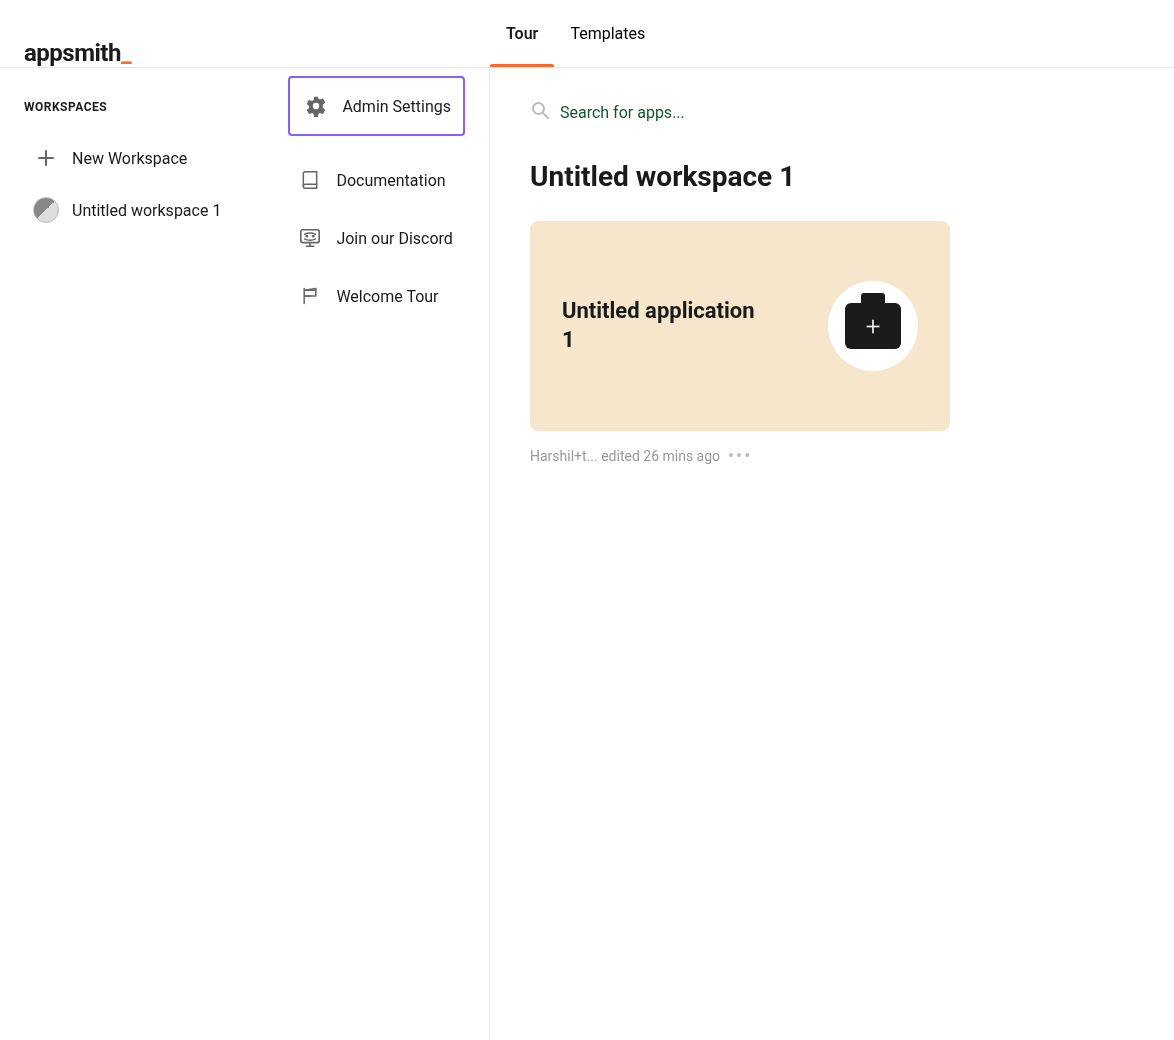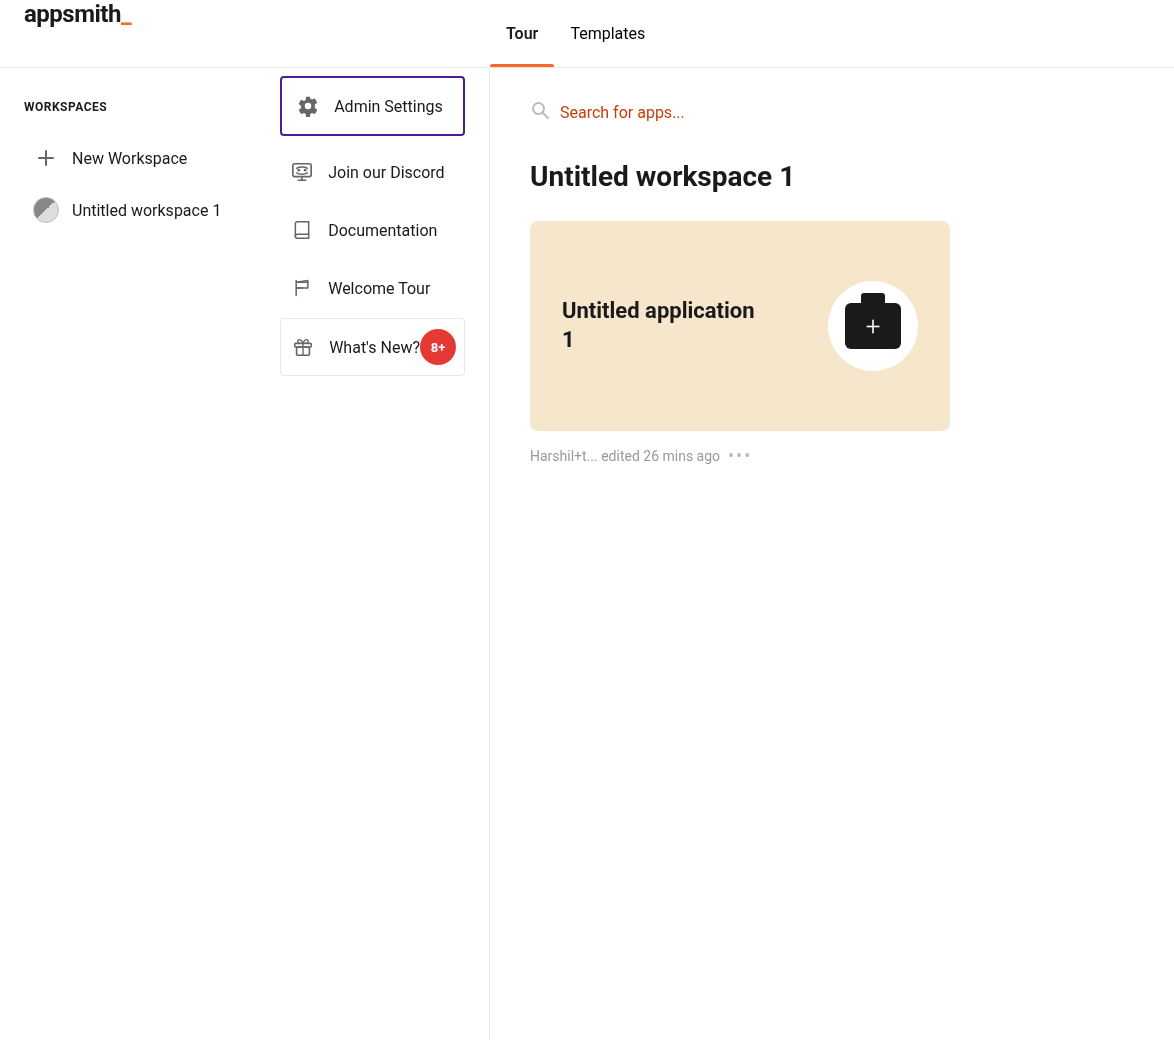--- a/index.html
+++ b/index.html
@@ -9,21 +9,21 @@
       width: 1174px;
       height: 1040px;
       overflow: hidden;
       display: flex;
       flex-direction: column;
     }
 
     
     .header {
       display: flex;
-      align-items: flex-start;
+      align-items: flex-end;
       padding: 0 0;
       border-bottom: 1px solid #e8e8e8;
       height: 68px;
       flex-shrink: 0;
     }
     .logo {
       display: flex;
       align-items: center;
       padding: 0 24px;
       min-width: 490px;
@@ -139,22 +139,22 @@
     .sidebar-bottom {
       padding: 8px 24px 0 24px;
       border-top: none;
     }
     .admin-settings-item {
       display: flex;
       align-items: center;
       padding: 14px 12px;
       cursor: pointer;
       border-radius: 4px;
-      border: 2px solid #4c1d95;
-      margin-bottom: 8px;
+      border: 2px solid #8b5cf6;
+      margin-bottom: 16px;
     }
     .bottom-item {
       display: flex;
       align-items: center;
       padding: 14px 8px;
       cursor: pointer;
       border-radius: 4px;
       margin-bottom: 2px;
     }
     .bottom-item-icon {
@@ -209,21 +209,21 @@
       margin-bottom: 36px;
       color: #aaa;
     }
     .search-icon {
       font-size: 18px;
       margin-right: 10px;
       color: #aaa;
     }
     .search-placeholder {
       font-size: 16px;
-      color: #c2410c;
+      color: #14532d;
     }
     .workspace-title {
       font-size: 28px;
       font-weight: 700;
       color: #1a1a1a;
       margin-bottom: 28px;
     }
 
     
     .apps-grid {
@@ -395,63 +395,52 @@
         <div class="bottom-item-icon">
           <svg class="gear-svg" viewBox="0 0 24 24" xmlns="http://www.w3.org/2000/svg">
             <path d="M12 15.5A3.5 3.5 0 0 1 8.5 12 3.5 3.5 0 0 1 12 8.5a3.5 3.5 0 0 1 3.5 3.5 3.5 3.5 0 0 1-3.5 3.5m7.43-2.92c.04-.34.07-.68.07-1.08s-.03-.74-.07-1.08l2.32-1.82c.21-.16.27-.46.13-.7l-2.2-3.81c-.13-.25-.42-.33-.67-.25l-2.73 1.1c-.57-.44-1.18-.8-1.85-1.07L14.17 2.4c-.04-.28-.28-.4-.5-.4h-3.34c-.22 0-.46.12-.5.4L9.5 5.37c-.67.27-1.28.63-1.85 1.07L4.92 5.34c-.25-.08-.54 0-.67.25L2.05 9.4c-.14.24-.08.54.13.7l2.32 1.82c-.04.34-.07.69-.07 1.08s.03.74.07 1.08L2.18 15.9c-.21.16-.27.46-.13.7l2.2 3.81c.13.25.42.33.67.25l2.73-1.1c.57.44 1.18.8 1.85 1.07l.33 2.97c.04.28.28.4.5.4h3.34c.22 0 .46-.12.5-.4l.33-2.97c.67-.27 1.28-.63 1.85-1.07l2.73 1.1c.25.08.54 0 .67-.25l2.2-3.81c.14-.24.08-.54-.13-.7l-2.32-1.82z"></path>
           </svg>
         </div>
         <span class="bottom-item-text">Admin Settings</span>
       </div>
 
       <div class="bottom-item">
         <div class="bottom-item-icon">
+          <svg class="book-svg" viewBox="0 0 24 24" xmlns="http://www.w3.org/2000/svg">
+            <path d="M4 19.5A2.5 2.5 0 0 1 6.5 17H20" fill="none" stroke="#666" stroke-width="1.8" stroke-linecap="round"></path>
+            <path d="M6.5 2H20v20H6.5A2.5 2.5 0 0 1 4 19.5v-15A2.5 2.5 0 0 1 6.5 2z" fill="none" stroke="#666" stroke-width="1.8"></path>
+          </svg>
+        </div>
+        <span class="bottom-item-text">Documentation</span>
+      </div>
+
+      <div class="bottom-item">
+        <div class="bottom-item-icon">
           <svg class="discord-svg" viewBox="0 0 24 24" xmlns="http://www.w3.org/2000/svg">
             <rect x="2" y="3" width="20" height="14" rx="2" fill="none" stroke="#666" stroke-width="1.8"></rect>
             <path d="M8 21h8M12 17v4" stroke="#666" stroke-width="1.8" stroke-linecap="round"></path>
             <circle cx="8.5" cy="10" r="1.5" fill="#666"></circle>
             <circle cx="15.5" cy="10" r="1.5" fill="#666"></circle>
             <path d="M6 8c1.5-1 4-1.5 6-1.5s4.5.5 6 1.5" stroke="#666" stroke-width="1.5" fill="none" stroke-linecap="round"></path>
             <path d="M6 13c1.5 1 4 1.5 6 1.5s4.5-.5 6-1.5" stroke="#666" stroke-width="1.5" fill="none" stroke-linecap="round"></path>
           </svg>
         </div>
         <span class="bottom-item-text">Join our Discord</span>
       </div>
 
       <div class="bottom-item">
         <div class="bottom-item-icon">
-          <svg class="book-svg" viewBox="0 0 24 24" xmlns="http://www.w3.org/2000/svg">
-            <path d="M4 19.5A2.5 2.5 0 0 1 6.5 17H20" fill="none" stroke="#666" stroke-width="1.8" stroke-linecap="round"></path>
-            <path d="M6.5 2H20v20H6.5A2.5 2.5 0 0 1 4 19.5v-15A2.5 2.5 0 0 1 6.5 2z" fill="none" stroke="#666" stroke-width="1.8"></path>
-          </svg>
-        </div>
-        <span class="bottom-item-text">Documentation</span>
-      </div>
-
-      <div class="bottom-item">
-        <div class="bottom-item-icon">
           <svg class="tour-svg" viewBox="0 0 24 24" xmlns="http://www.w3.org/2000/svg">
             <path d="M5 3v18M5 5l14 0M5 12l8 0" fill="none" stroke="#666" stroke-width="1.8" stroke-linecap="round" stroke-linejoin="round"></path>
             <path d="M5 5l14-2v9L5 12" fill="none" stroke="#666" stroke-width="1.8" stroke-linejoin="round"></path>
           </svg>
         </div>
         <span class="bottom-item-text">Welcome Tour</span>
       </div>
 
-      <div class="whats-new-item">
-        <div class="bottom-item-icon">
-          <svg class="gift-svg" viewBox="0 0 24 24" xmlns="http://www.w3.org/2000/svg">
-            <rect x="3" y="8" width="18" height="4" rx="1" fill="none" stroke="#666" stroke-width="1.8"></rect>
-            <rect x="5" y="12" width="14" height="9" rx="1" fill="none" stroke="#666" stroke-width="1.8"></rect>
-            <path d="M12 8v13M8 8c-2-1-2.5-4 0-4s4 4 4 4M16 8c2-1 2.5-4 0-4s-4 4-4 4" fill="none" stroke="#666" stroke-width="1.5" stroke-linecap="round"></path>
-          </svg>
-        </div>
-        <span class="bottom-item-text">What's New?</span>
-        <div class="whats-new-badge">8+</div>
-      </div>
 
     </div>
   </aside>
 
   <main class="main-content">
 
     <div class="search-bar">
       <span class="search-icon">
         <svg width="20" height="20" viewBox="0 0 20 20" fill="none" xmlns="http://www.w3.org/2000/svg">
           <circle cx="8.5" cy="8.5" r="5.5" stroke="#bbb" stroke-width="2"></circle>

